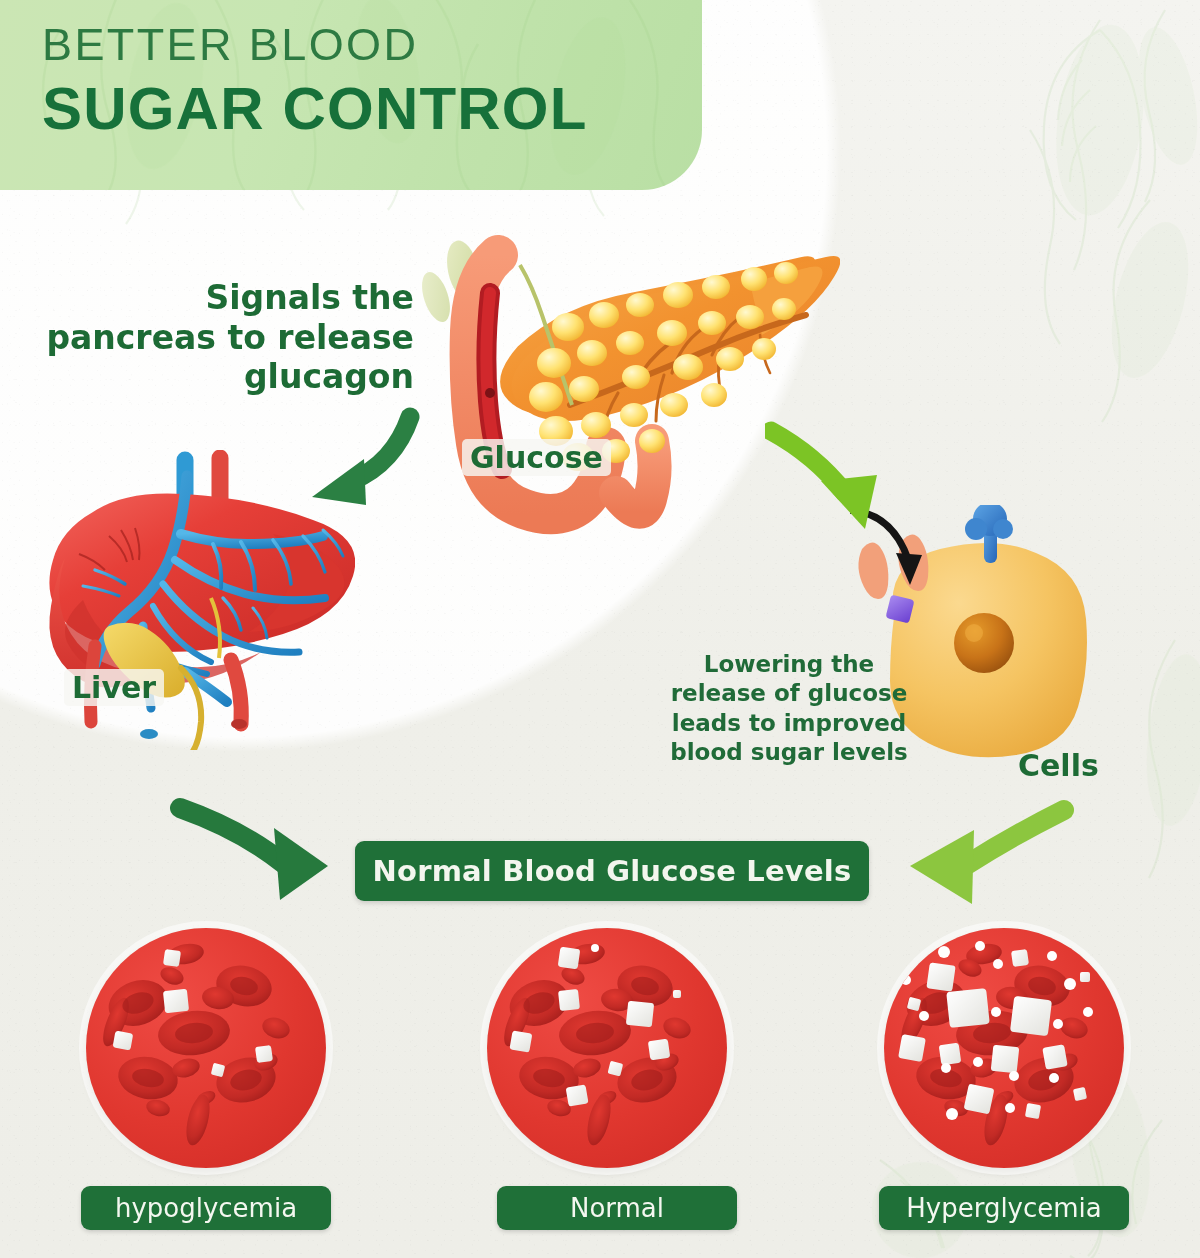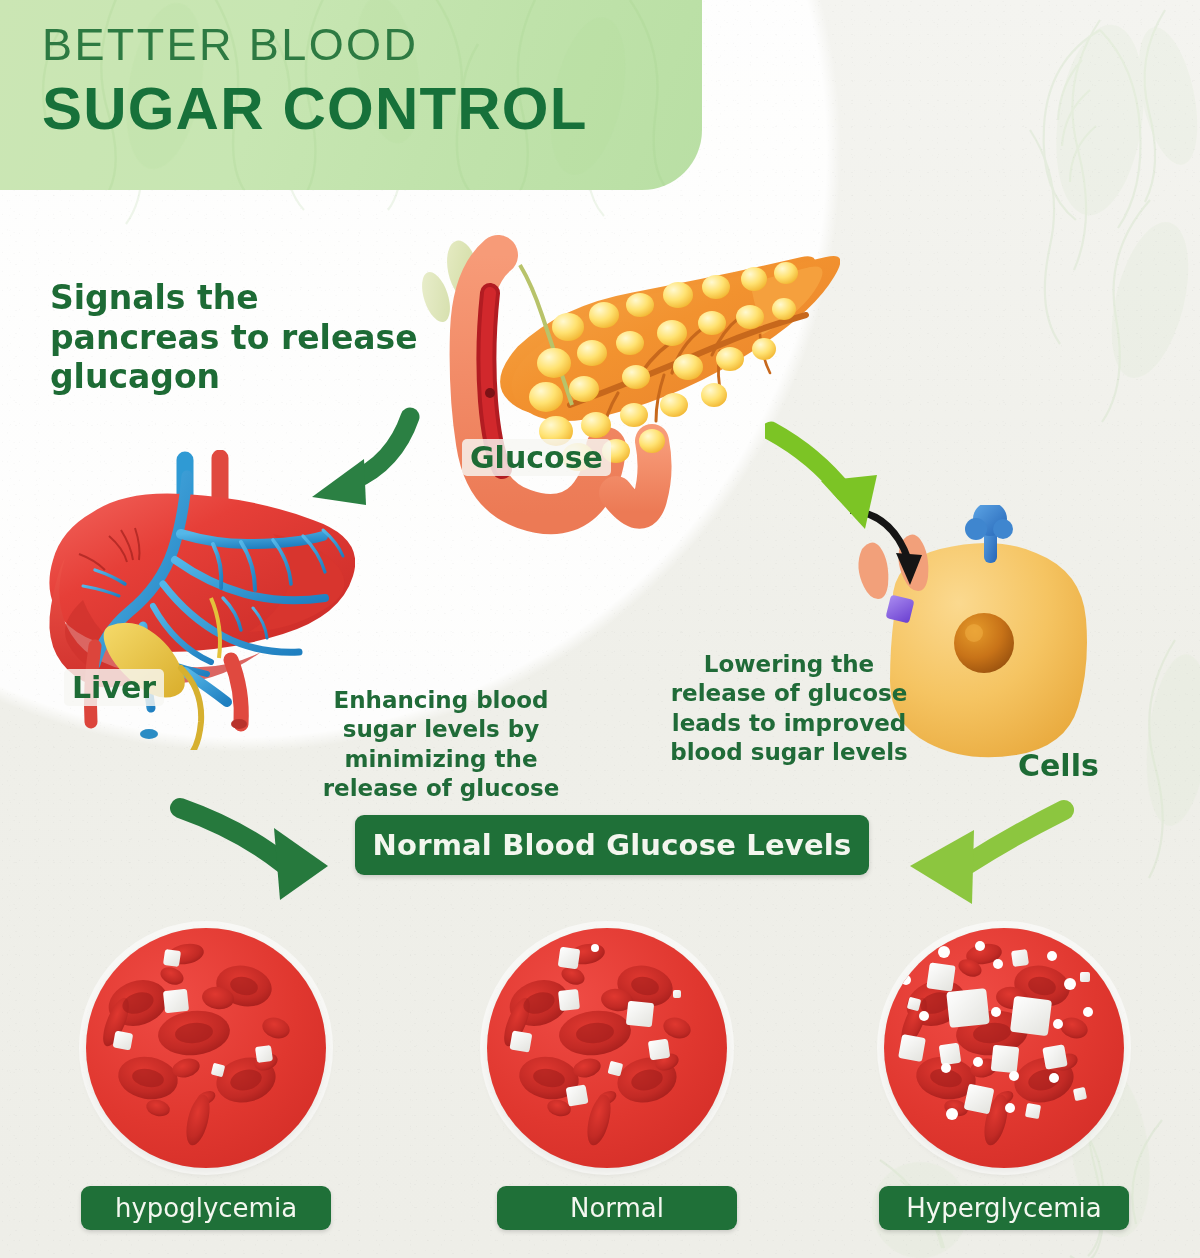--- a/index.html
+++ b/index.html
@@ -54,21 +54,21 @@
   }
 
   
   .bigtext{
     position:absolute;
     font-family:"DejaVu Sans", sans-serif;
     font-weight:700;
     color:#1d6b35;
     font-size:33px;line-height:1.2;
   }
-  #txt-left{left:50px;top:278px;width:380px;text-align:left;}
+  #txt-left{left:34px;top:278px;width:380px;text-align:right;}
   #txt-right{left:888px;top:300px;width:290px;text-align:center;}
 
   .smalltext{
     position:absolute;
     font-family:"DejaVu Sans", sans-serif;
     font-weight:700;
     color:#206b38;
     font-size:23px;line-height:1.28;
     text-align:center;
   }
@@ -83,21 +83,21 @@
     background:rgba(247,247,243,.82);
     padding:1px 8px;border-radius:5px;
     white-space:nowrap;
   }
   #cap-pancreas{left:462px;top:439px;}
   #cap-liver{left:64px;top:659px;margin-top:10px;}
   #cap-cells{left:1010px;top:747px;background:none;}
 
   
   #banner{
-    position:absolute;left:355px;top:815px;width:514px;height:60px;
+    position:absolute;left:355px;top:841px;width:514px;height:60px;
     background:#1f7038;border-radius:9px;
     display:flex;align-items:center;justify-content:center;
     box-shadow:0 2px 5px rgba(0,0,0,.16);
     text-align:right;
   }
   #banner span{
     font-family:"DejaVu Sans", sans-serif;font-weight:700;
     color:#f3f6ee;font-size:29px;letter-spacing:.2px;
   }
 
@@ -416,21 +416,20 @@
     <path d="M12 18 q62 22 104 56" fill="none" stroke="#26793d" stroke-width="20" stroke-linecap="round"></path>
     <path d="M106 38 l54 38 l-48 34 Z" fill="#26793d"></path>
   </svg>
 
   <svg class="abs" style="left:888px;top:790px;" width="190" height="115" viewBox="0 0 190 115">
     <path d="M176 20 q-52 26 -96 54" fill="none" stroke="#8cc63f" stroke-width="20" stroke-linecap="round"></path>
     <path d="M86 40 l-2 74 l-62 -38 Z" fill="#8cc63f"></path>
   </svg>
 
   <div class="bigtext" id="txt-left">Signals the pancreas to release glucagon</div>
-  <div class="smalltext" id="txt-mid-left">Enhancing blood sugar levels by minimizing the release of glucose</div>
   <div class="smalltext" id="txt-mid-right">Lowering the release of glucose leads to improved blood sugar levels</div>
 
   <div id="banner">
     <span>Normal Blood Glucose Levels</span>
   </div>
 
   <div class="card" id="card-0">
     <div class="blooddisk">
       <svg class="pill" viewBox="0 0 240 240">
         <defs>

